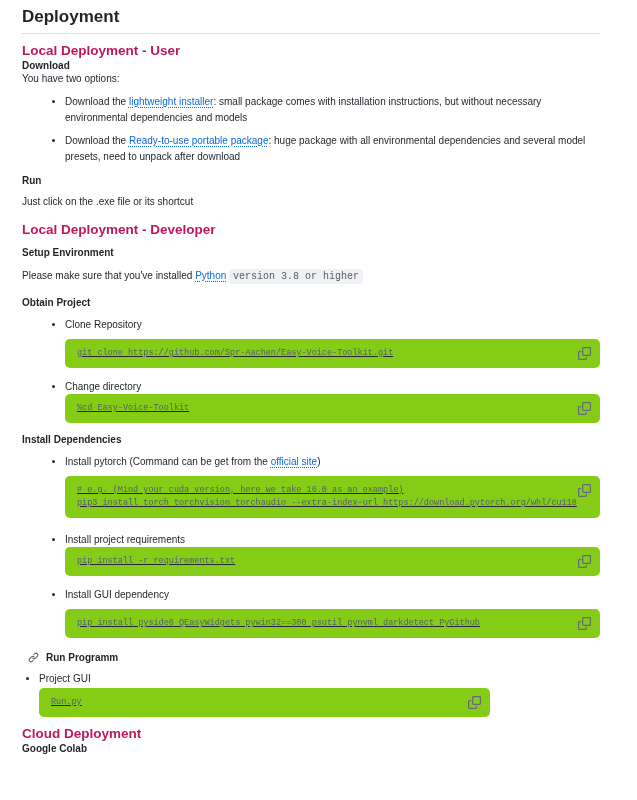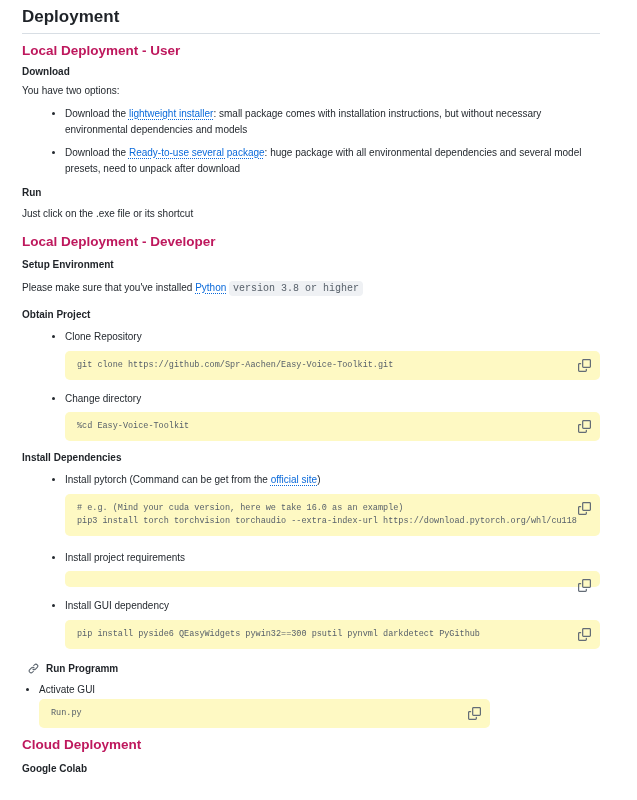--- a/index.html
+++ b/index.html
@@ -37,23 +37,24 @@
 
   code.inline {
     font-family:"Liberation Mono","DejaVu Sans Mono",monospace;
     font-size:10px; color:#57606a;
     background:#eff1f4; border-radius:4px; padding:2px 4px;
     white-space:nowrap;
   }
 
   .codeblock {
     position:relative;
-    background:#fef9c3; border-radius:5px;
+    background:#84cc16; border-radius:5px;
     padding:8px 12px;
     box-sizing:border-box;
+    text-decoration:underline;
   }
   .codeblock pre {
     font-family:"Liberation Mono","DejaVu Sans Mono",monospace;
     font-size:8.5px; line-height:13px; color:#57606a;
     white-space:pre; overflow:hidden;
   }
   .copy-btn {
     position:absolute; top:5px; right:6px;
     width:18px; height:18px;
     background:transparent; border:none; padding:2px;
@@ -63,40 +64,40 @@
 
   .anchor-heading { position:relative; padding-left:4px;margin-left:20px; }
   .anchor-icon {
     position:absolute; left:-14px; top:1px;
     width:11px; height:11px; color:#57606a; cursor:pointer;
   }
   .anchor-icon svg { display:block; width:11px; height:11px; fill:#57606a; }
 
   .narrow { width:451px; }
 
-  .mt2{margin-top:2px}.mt6{margin-top:6px}.mt7{margin-top:7px}.mt8{margin-top:8px}
-  .mt9{margin-top:9px}.mt10{margin-top:10px}.mt11{margin-top:11px}.mt12{margin-top:12px}
+  .mt2{margin-top:2px}.mt6{margin-top:0}.mt7{margin-top:7px}.mt8{margin-top:8px}
+  .mt9{}.mt10{margin-top:10px}.mt11{margin-top:11px}.mt12{margin-top:12px}
   .mt13{margin-top:13px}.mt14{margin-top:14px}
 </style>
 </head>
 <body>
 
 <div class="page">
 
   <h1 class="h1">Deployment</h1>
 
   <h2 class="h2 mt8">Local Deployment - User</h2>
 
   <h3 class="h3 mt6">Download</h3>
 
   <p class="p mt6">You have two options:</p>
 
   <ul class="deep">
     <li><span>Download the </span><a class="lnk">lightweight installer</a><span>: small package comes with installation instructions, but without necessary environmental dependencies and models</span></li>
-    <li class="mt8"><span>Download the </span><a class="lnk">Ready-to-use several package</a><span>: huge package with all environmental dependencies and several model presets, need to unpack after download</span></li>
+    <li class="mt8"><span>Download the </span><a class="lnk">Ready-to-use portable package</a><span>: huge package with all environmental dependencies and several model presets, need to unpack after download</span></li>
   </ul>
 
   <h3 class="h3 mt10">Run</h3>
 
   <p class="p mt8">Just click on the .exe file or its shortcut</p>
 
   <h2 class="h2 mt12">Local Deployment - Developer</h2>
 
   <h3 class="h3 mt8">Setup Environment</h3>
 
@@ -137,20 +138,21 @@
 <span>pip3 install torch torchvision torchaudio --extra-index-url https://download.pytorch.org/whl/cu118</span></pre>
         <button class="copy-btn"><span><svg viewBox="0 0 16 16">
                 <path d="M0 6.75C0 5.784.784 5 1.75 5h1.5a.75.75 0 0 1 0 1.5h-1.5a.25.25 0 0 0-.25.25v7.5c0 .138.112.25.25.25h7.5a.25.25 0 0 0 .25-.25v-1.5a.75.75 0 0 1 1.5 0v1.5A1.75 1.75 0 0 1 9.25 16h-7.5A1.75 1.75 0 0 1 0 14.25Z"></path>
                 <path d="M5 1.75C5 .784 5.784 0 6.75 0h7.5C15.216 0 16 .784 16 1.75v7.5A1.75 1.75 0 0 1 14.25 11h-7.5A1.75 1.75 0 0 1 5 9.25Zm1.75-.25a.25.25 0 0 0-.25.25v7.5c0 .138.112.25.25.25h7.5a.25.25 0 0 0 .25-.25v-7.5a.25.25 0 0 0-.25-.25Z"></path>
               </svg></span></button>
       </div>
     </li>
     <li class="tight mt14">Install project requirements</li>
     <li style="list-style:none">
       <div class="codeblock mt6">
+        <pre>pip install -r requirements.txt</pre>
         <button class="copy-btn"><span><svg viewBox="0 0 16 16">
                 <path d="M0 6.75C0 5.784.784 5 1.75 5h1.5a.75.75 0 0 1 0 1.5h-1.5a.25.25 0 0 0-.25.25v7.5c0 .138.112.25.25.25h7.5a.25.25 0 0 0 .25-.25v-1.5a.75.75 0 0 1 1.5 0v1.5A1.75 1.75 0 0 1 9.25 16h-7.5A1.75 1.75 0 0 1 0 14.25Z"></path>
                 <path d="M5 1.75C5 .784 5.784 0 6.75 0h7.5C15.216 0 16 .784 16 1.75v7.5A1.75 1.75 0 0 1 14.25 11h-7.5A1.75 1.75 0 0 1 5 9.25Zm1.75-.25a.25.25 0 0 0-.25.25v7.5c0 .138.112.25.25.25h7.5a.25.25 0 0 0 .25-.25v-7.5a.25.25 0 0 0-.25-.25Z"></path>
               </svg></span></button>
       </div>
     </li>
     <li class="tight mt11">Install GUI dependency</li>
     <li style="list-style:none">
       <div class="codeblock mt7">
         <pre>pip install pyside6 QEasyWidgets pywin32==300 psutil pynvml darkdetect PyGithub</pre>
@@ -162,21 +164,21 @@
     </li>
   </ul>
 
   <h3 class="h3 mt13 anchor-heading"><span class="anchor-icon">
         <svg viewBox="0 0 16 16">
           <path d="m7.775 3.275 1.25-1.25a3.5 3.5 0 1 1 4.95 4.95l-2.5 2.5a3.5 3.5 0 0 1-4.95 0 .751.751 0 0 1 .018-1.042.751.751 0 0 1 1.042-.018 1.998 1.998 0 0 0 2.83 0l2.5-2.5a2.002 2.002 0 0 0-2.83-2.83l-1.25 1.25a.751.751 0 0 1-1.042-.018.751.751 0 0 1-.018-1.042Zm-4.69 9.64a1.998 1.998 0 0 0 2.83 0l1.25-1.25a.751.751 0 0 1 1.042.018.751.751 0 0 1 .018 1.042l-1.25 1.25a3.5 3.5 0 1 1-4.95-4.95l2.5-2.5a3.5 3.5 0 0 1 4.95 0 .751.751 0 0 1-.018 1.042.751.751 0 0 1-1.042.018 1.998 1.998 0 0 0-2.83 0l-2.5 2.5a1.998 1.998 0 0 0 0 2.83Z"></path>
         </svg>
       </span><span>Run Programm</span></h3>
 
   <ul class="shallow mt7">
-    <li class="tight">Activate GUI</li>
+    <li class="tight">Project GUI</li>
     <li style="list-style:none">
       <div class="codeblock narrow mt2">
         <pre>Run.py</pre>
         <button class="copy-btn"><span><svg viewBox="0 0 16 16">
                 <path d="M0 6.75C0 5.784.784 5 1.75 5h1.5a.75.75 0 0 1 0 1.5h-1.5a.25.25 0 0 0-.25.25v7.5c0 .138.112.25.25.25h7.5a.25.25 0 0 0 .25-.25v-1.5a.75.75 0 0 1 1.5 0v1.5A1.75 1.75 0 0 1 9.25 16h-7.5A1.75 1.75 0 0 1 0 14.25Z"></path>
                 <path d="M5 1.75C5 .784 5.784 0 6.75 0h7.5C15.216 0 16 .784 16 1.75v7.5A1.75 1.75 0 0 1 14.25 11h-7.5A1.75 1.75 0 0 1 5 9.25Zm1.75-.25a.25.25 0 0 0-.25.25v7.5c0 .138.112.25.25.25h7.5a.25.25 0 0 0 .25-.25v-7.5a.25.25 0 0 0-.25-.25Z"></path>
               </svg></span></button>
       </div>
     </li>
   </ul>

